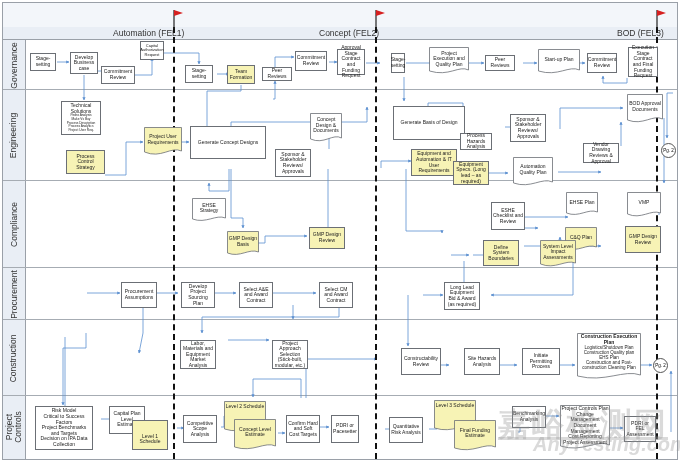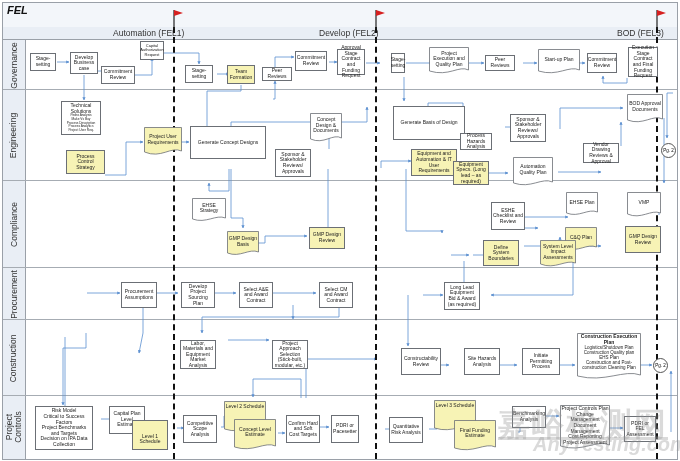--- a/index.html
+++ b/index.html
@@ -24,25 +24,24 @@
   .flag{position:absolute;}
   .wm{position:absolute;color:rgba(150,150,150,0.35);font-weight:bold;}
   svg.lines{position:absolute;left:0;top:0;}
 </style>
 </head>
 <body>
 
 <div id="frame">
   <div class="titlebar"></div>
   <div class="title">
-    <div>FEL</div>
   </div>
   <div class="phasebar"></div>
   <div class="phase" style="left:110px;">Automation (FEL1)</div>
-  <div class="phase" style="left:316px;">Develop (FEL2)</div>
+  <div class="phase" style="left:316px;">Concept (FEL2)</div>
   <div class="phase" style="left:614px;">BOD (FEL3)</div>
 
   <div class="lanelabels"></div>
   <div class="lane" style="top:37px;height:49px;"></div>
   <div class="lane" style="top:87px;height:90px;"></div>
   <div class="lane" style="top:178px;height:86px;"></div>
   <div class="lane" style="top:265px;height:51px;"></div>
   <div class="lane" style="top:317px;height:75px;"></div>
   <div class="lane" style="top:393px;height:62px;border-bottom:none;"></div>
 

